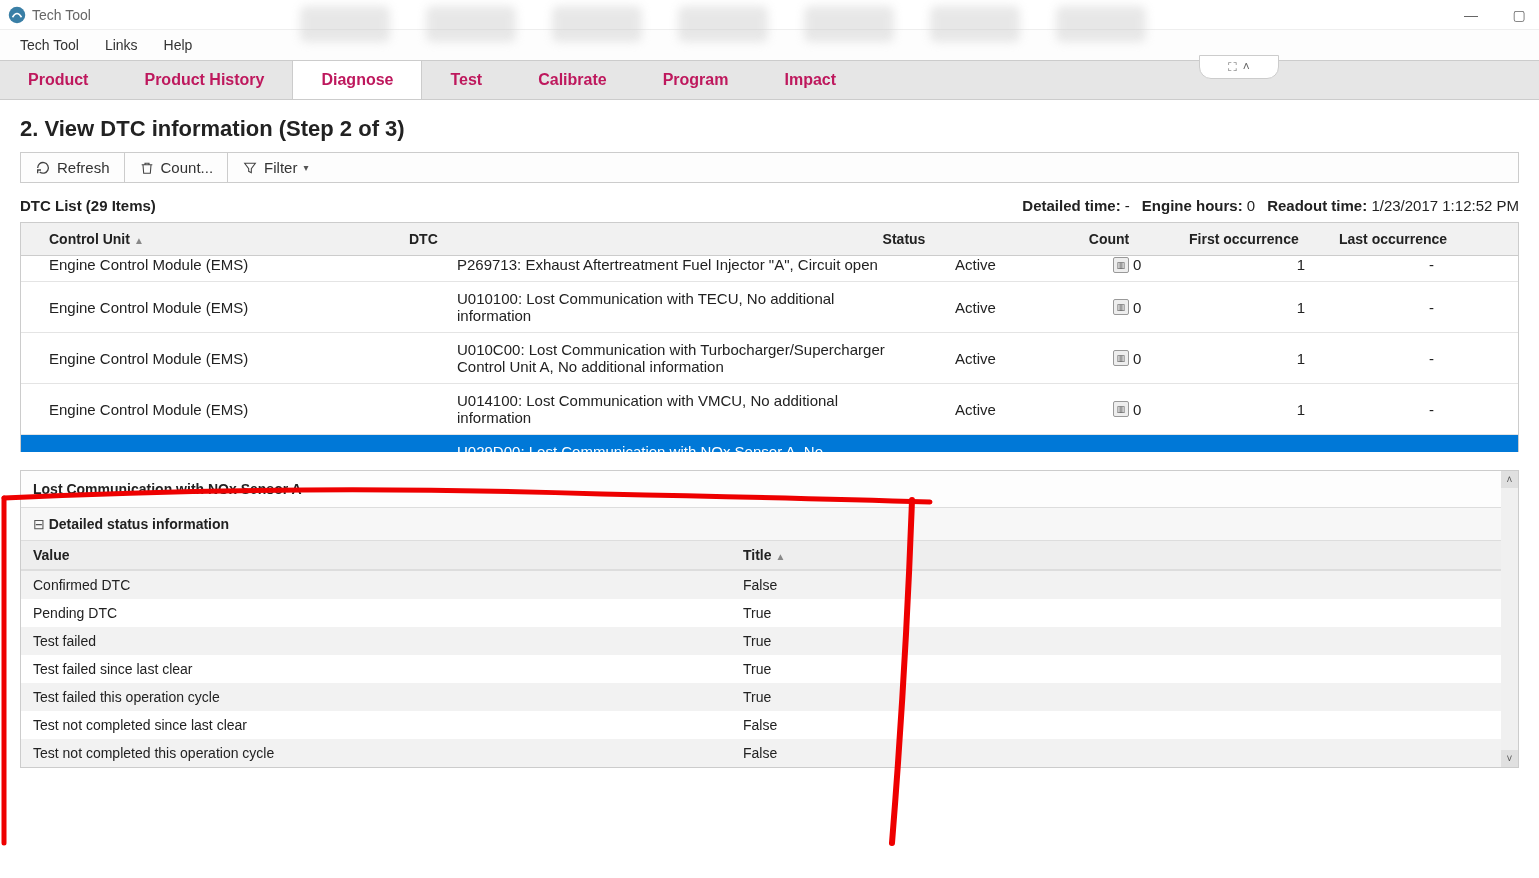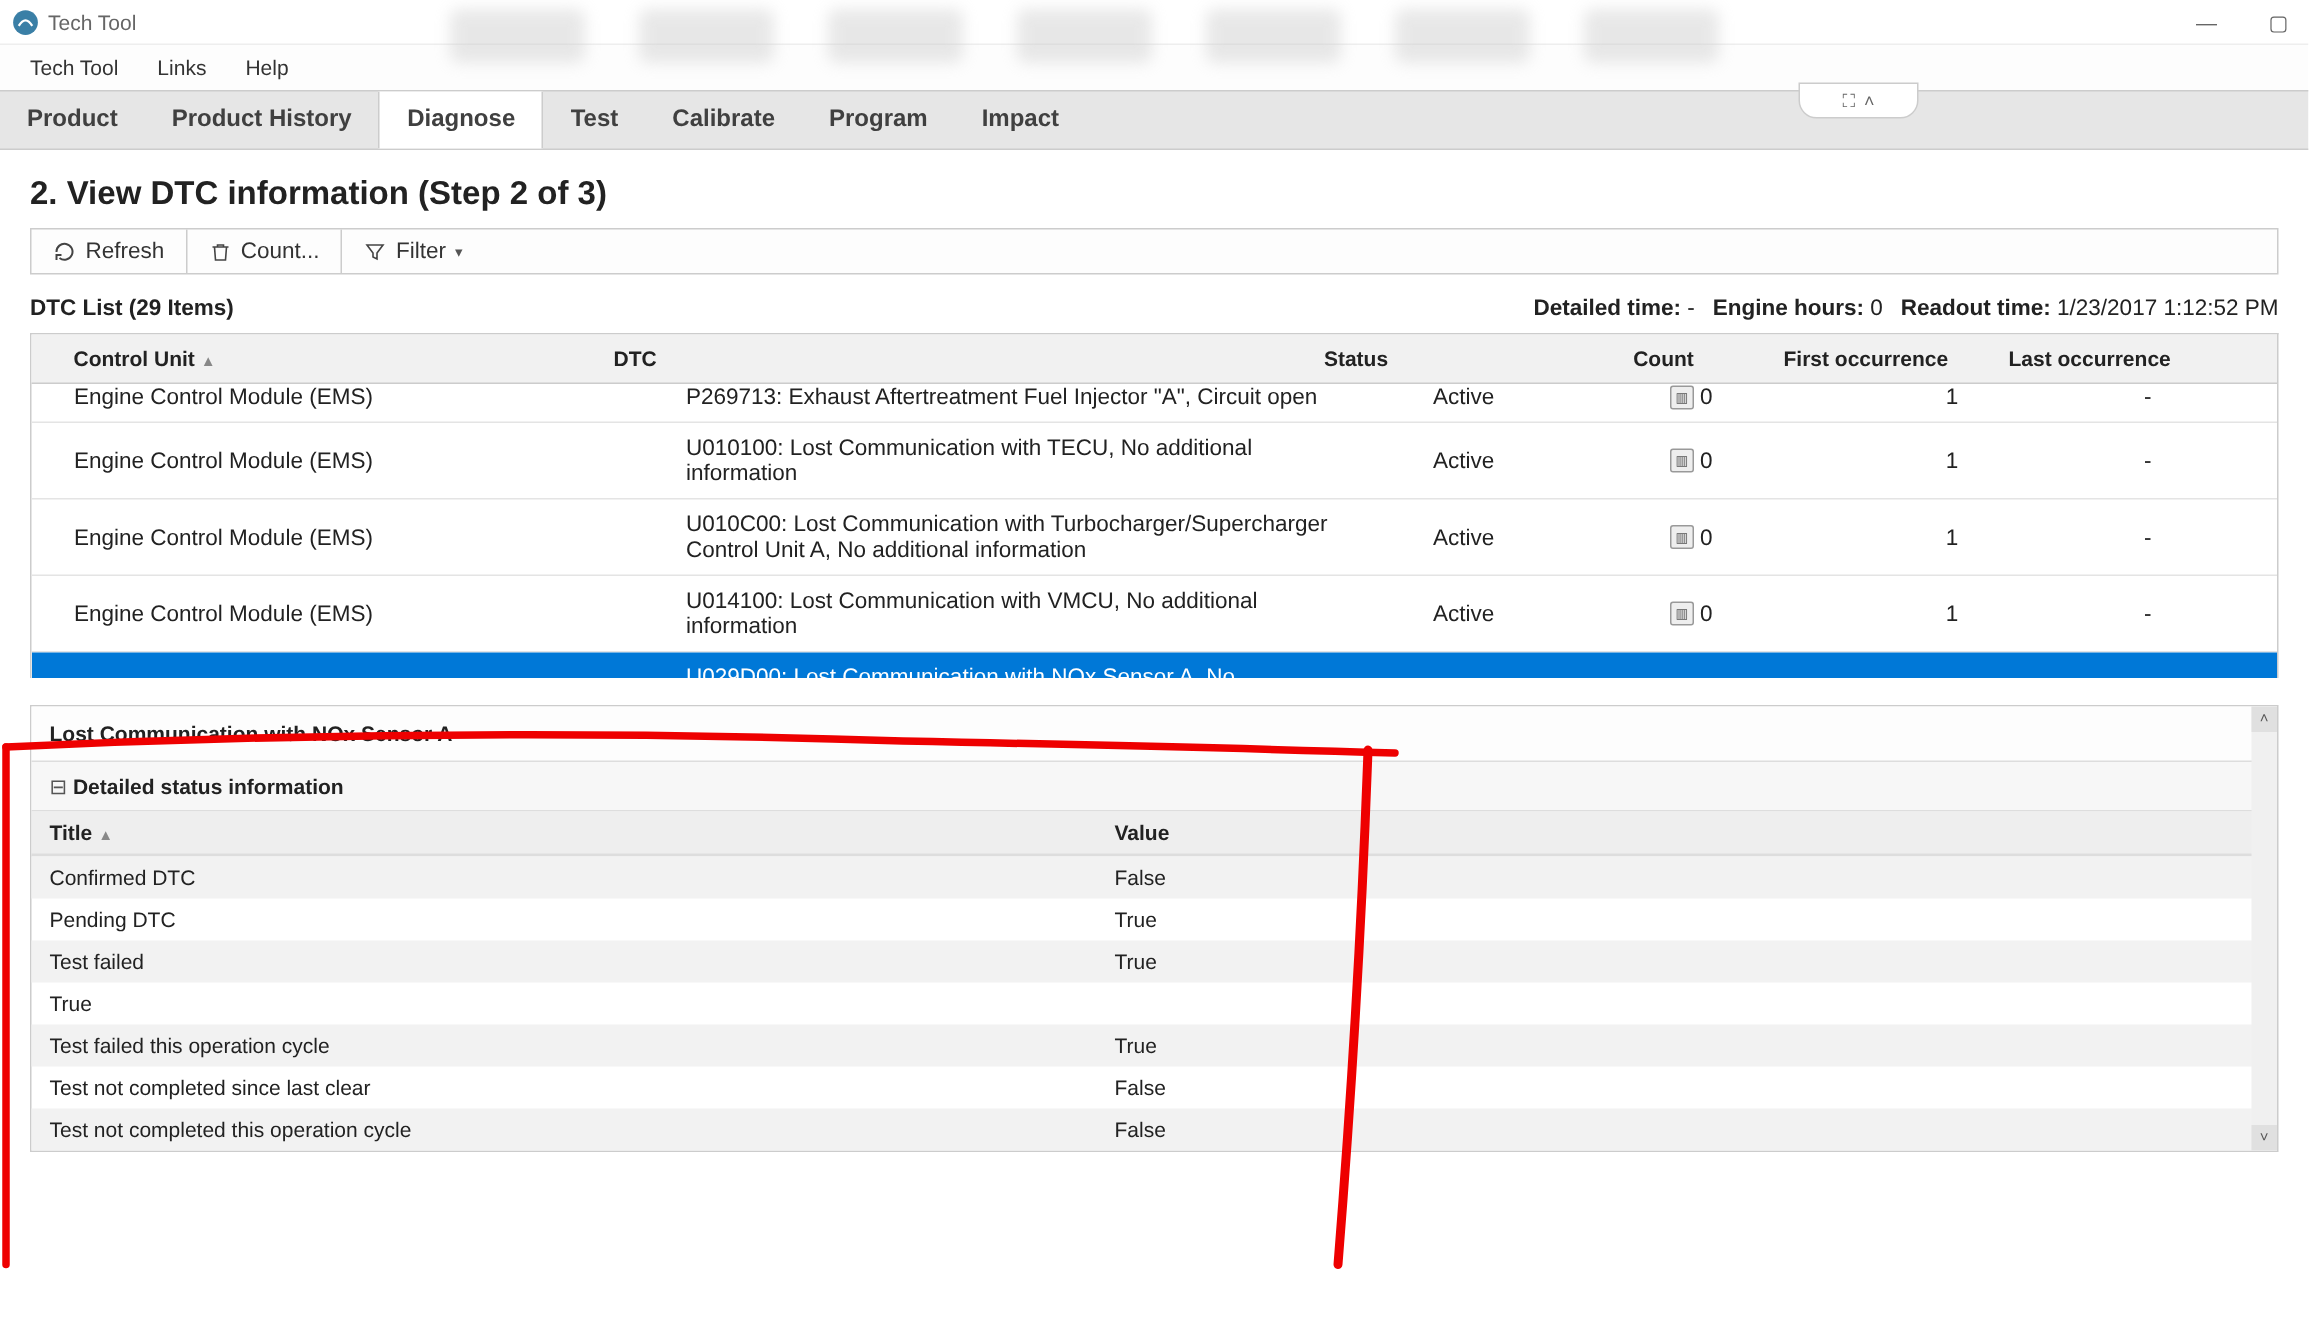--- a/index.html
+++ b/index.html
@@ -70,25 +70,25 @@
   .tabstrip {
     background: #e6e6e6;
     border-top: 1px solid #ccc;
     border-bottom: 1px solid #ccc;
     height: 40px;
     display: flex;
     align-items: stretch;
     position: relative;
   }
   .tab {
-    padding: 0 18px;
+    padding: 0 28px;
     display: flex;
     align-items: center;
     font-weight: 600;
-    color: #404040;
+    color: #be185d;
     font-size: 16px;
   }
   .tab.active {
     background: #fff;
     border-left: 1px solid #ccc;
     border-right: 1px solid #ccc;
   }
   .tab-tools {
     position: absolute;
     right: 260px;
@@ -377,37 +377,38 @@
         <div>-</div>
         <div>-</div>
       </div>
     </div>
 </div>
 
 <div class="detail-panel">
   <div class="detail-title">Lost Communication with NOx Sensor A</div>
   <div class="detail-sub">Detailed status information</div>
   <div class="detail-head">
+    <div>Value</div>
     <div><span>Title</span><span class="sort-tri">▲</span></div>
-    <div>Value</div>
   </div>
   <div class="detail-body" id="detail-body">
       <div class="detail-row">
         <div>Confirmed DTC</div>
         <div>False</div>
       </div>
       <div class="detail-row">
         <div>Pending DTC</div>
         <div>True</div>
       </div>
       <div class="detail-row">
         <div>Test failed</div>
         <div>True</div>
       </div>
       <div class="detail-row">
+        <div>Test failed since last clear</div>
         <div>True</div>
       </div>
       <div class="detail-row">
         <div>Test failed this operation cycle</div>
         <div>True</div>
       </div>
       <div class="detail-row">
         <div>Test not completed since last clear</div>
         <div>False</div>
       </div>

